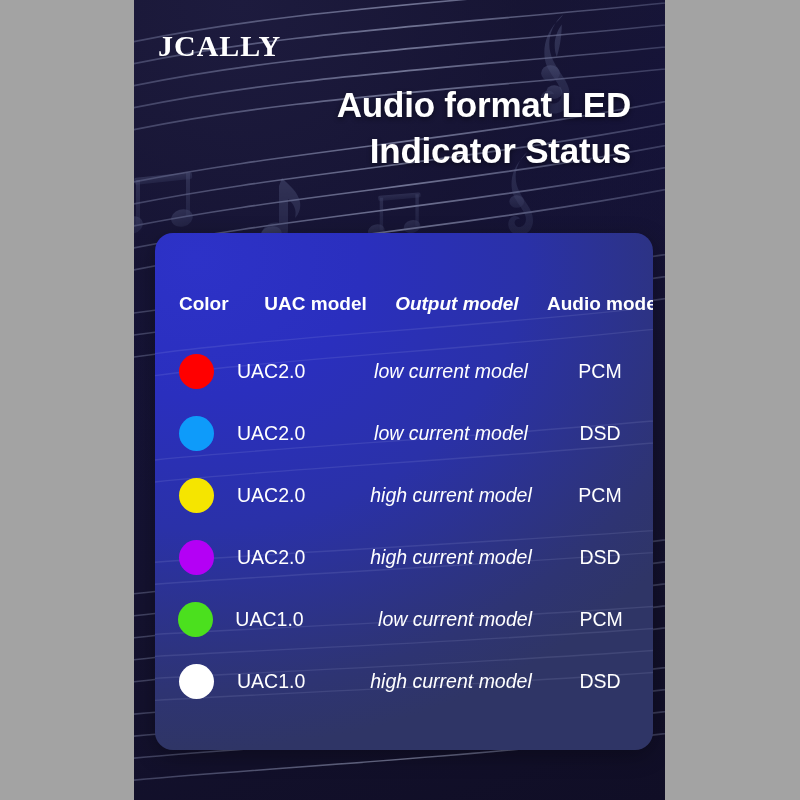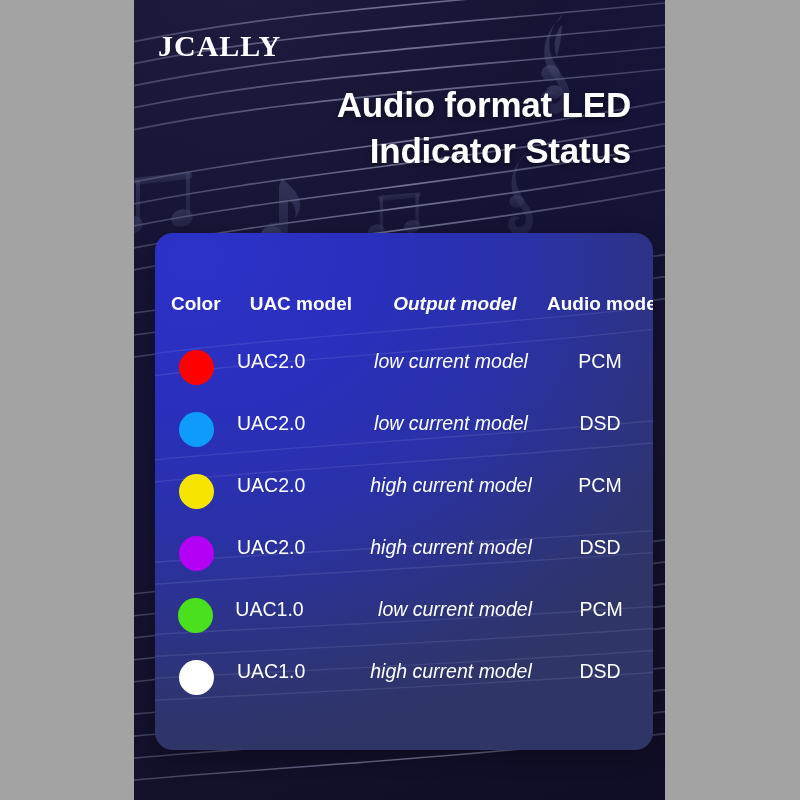--- a/index.html
+++ b/index.html
@@ -48,30 +48,30 @@
 
   
   .tbl{position:absolute;inset:0;}
   .thead{
     position:absolute;left:0;right:0;top:57px;height:28px;
     display:flex;align-items:center;
     color:#ffffff;font-weight:700;font-size:19px;white-space:nowrap;
   }
   .row{
     position:absolute;left:0;right:0;height:42px;
-    display:flex;align-items:flex-start;
+    display:flex;align-items:center;
     color:#ffffff;font-weight:400;font-size:19.5px;white-space:nowrap;
   }
   .c-color{width:82px;display:flex;justify-content:center;align-items:center;}
   .c-uac{width:118px;text-align:left;}
   .c-out{width:192px;text-align:center;font-style:italic;}
   .c-aud{width:106px;text-align:center;}
 
-  .thead .c-color{justify-content:flex-start;padding-left:16px;}
-  .thead .c-uac{text-align:left;}
+  .thead .c-color{justify-content:flex-start;padding-left:24px;}
+  .thead .c-uac{text-align:right;}
   .thead .c-out{text-align:center;}
   .thead .c-aud{text-align:center;}
 
   .led{
     width:35px;height:35px;border-radius:50%;
     display:block;
   }
 
   
   .row.indent .c-out{padding-left:10px;}

